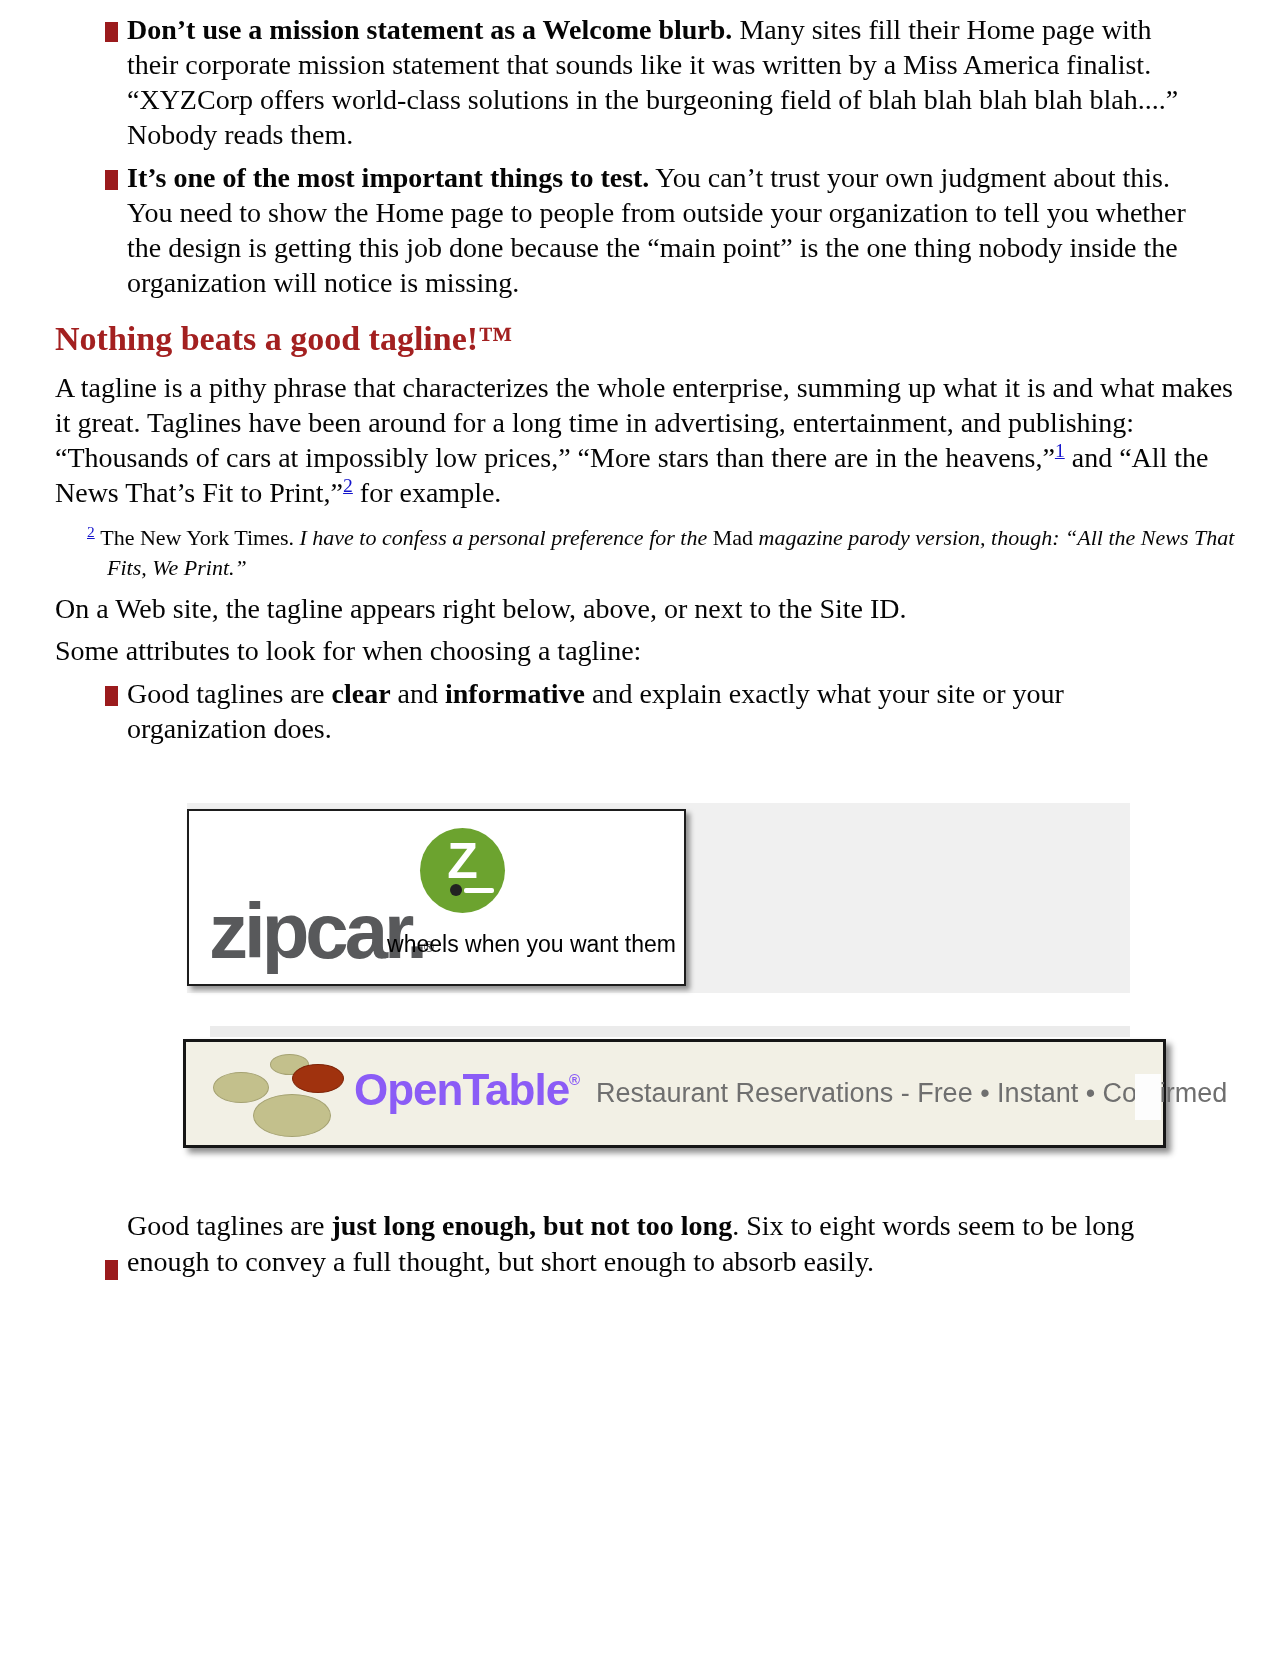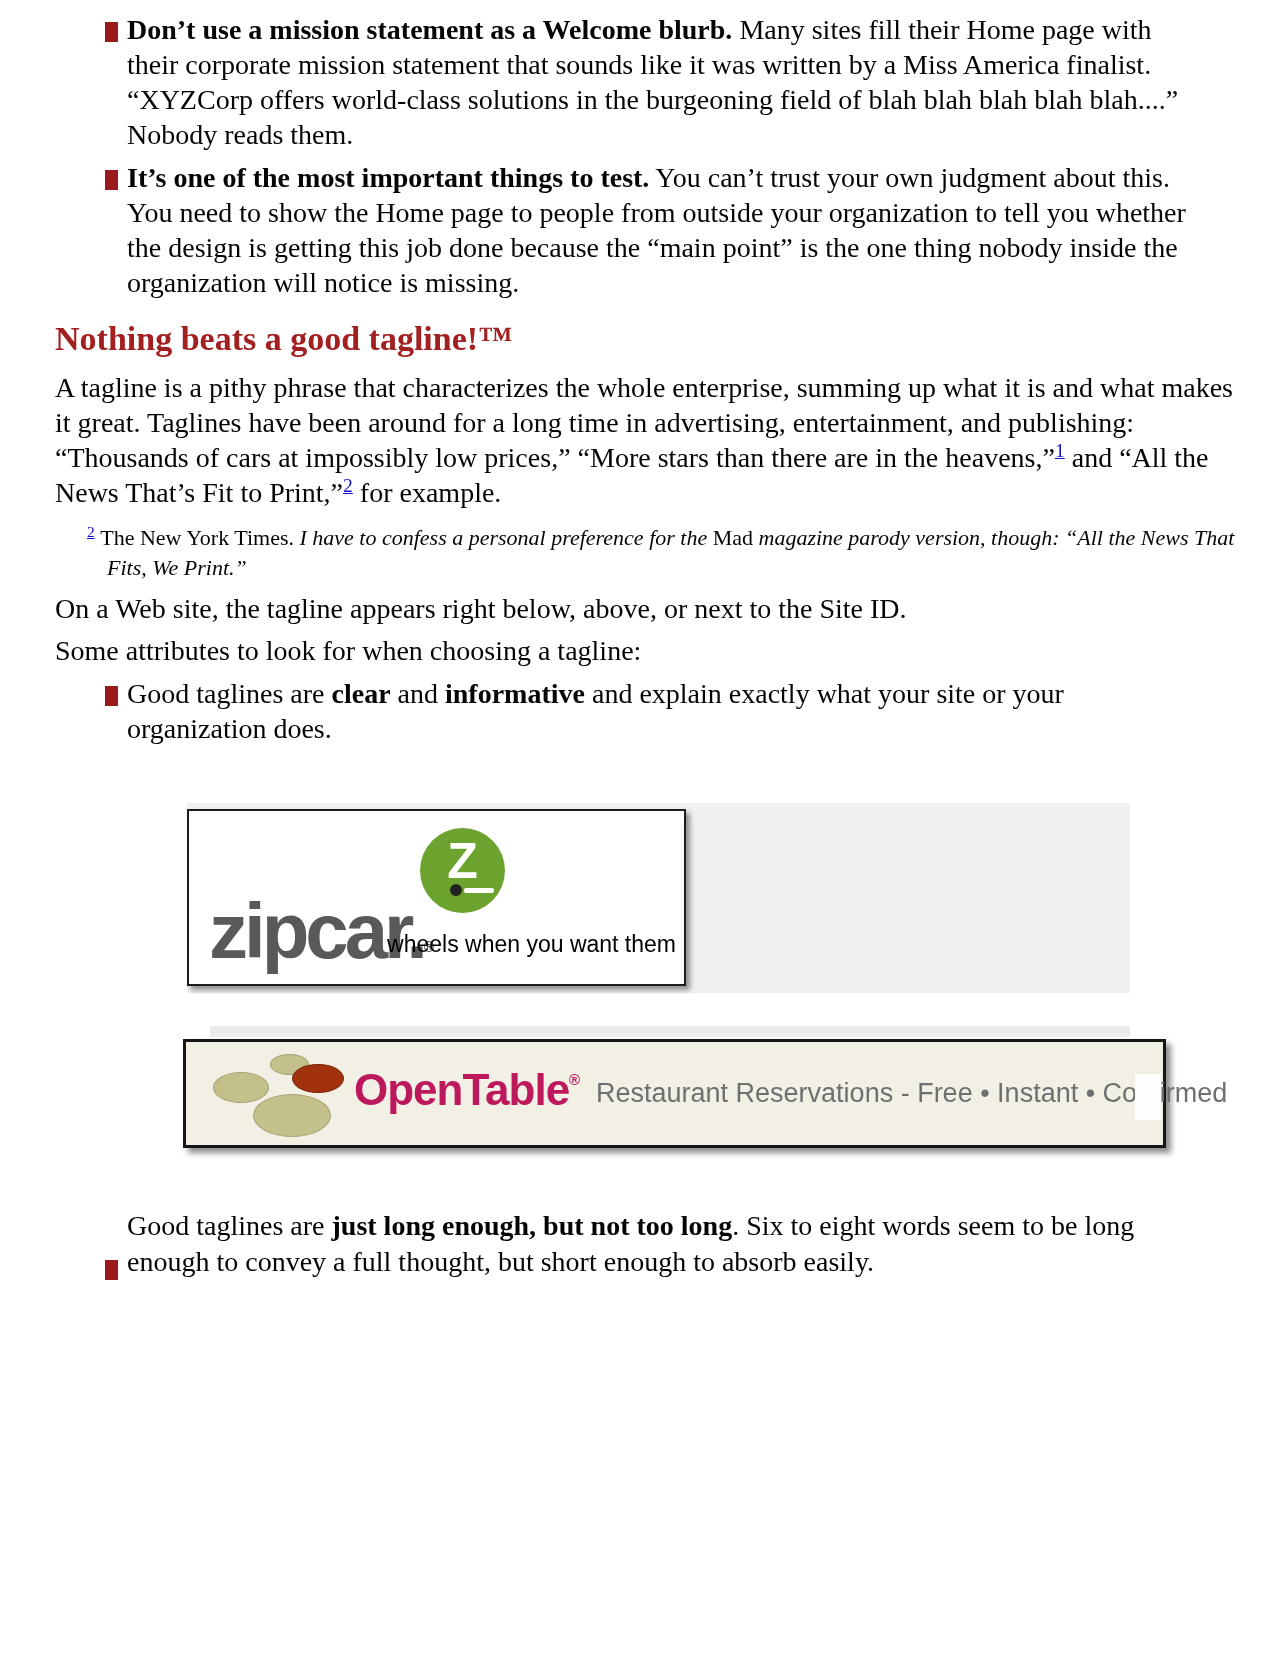--- a/index.html
+++ b/index.html
@@ -95,21 +95,21 @@
     box-shadow:5px 5px 6px rgba(0,0,0,0.45);
   }
   .ot-ellipse{position:absolute;border-radius:50%;}
   .ot-e-med   {left:27px;top:30px;width:54px;height:29px;background:#c3c08c;border:1px solid #a5a272;}
   .ot-e-small {left:84px;top:12px;width:37px;height:19px;background:#c3c08c;border:1px solid #a5a272;}
   .ot-e-red   {left:106px;top:22px;width:50px;height:27px;background:#a0320e;border:1px solid #7e2408;}
   .ot-e-large {left:67px;top:52px;width:76px;height:41px;background:#c3c08c;border:1px solid #a5a272;}
   .ot-brand{
     position:absolute;left:168px;top:26px;
     font-family:"Liberation Sans", sans-serif;font-weight:bold;
-    font-size:44px;letter-spacing:-1px;color:#be185d;line-height:1;
+    font-size:44px;letter-spacing:-1px;color:#8b5cf6;line-height:1;
   }
   .ot-reg{font-size:15px;vertical-align:20px;letter-spacing:0;}
   .ot-tagline{
     position:absolute;left:410px;top:36px;
     font-family:"Liberation Sans", sans-serif;
     font-size:27px;color:#6f6f6f;white-space:nowrap;
   }
   .ot-white-strip{
     position:absolute;right:2px;top:32px;width:26px;height:46px;background:#fdfdfd;
   }

